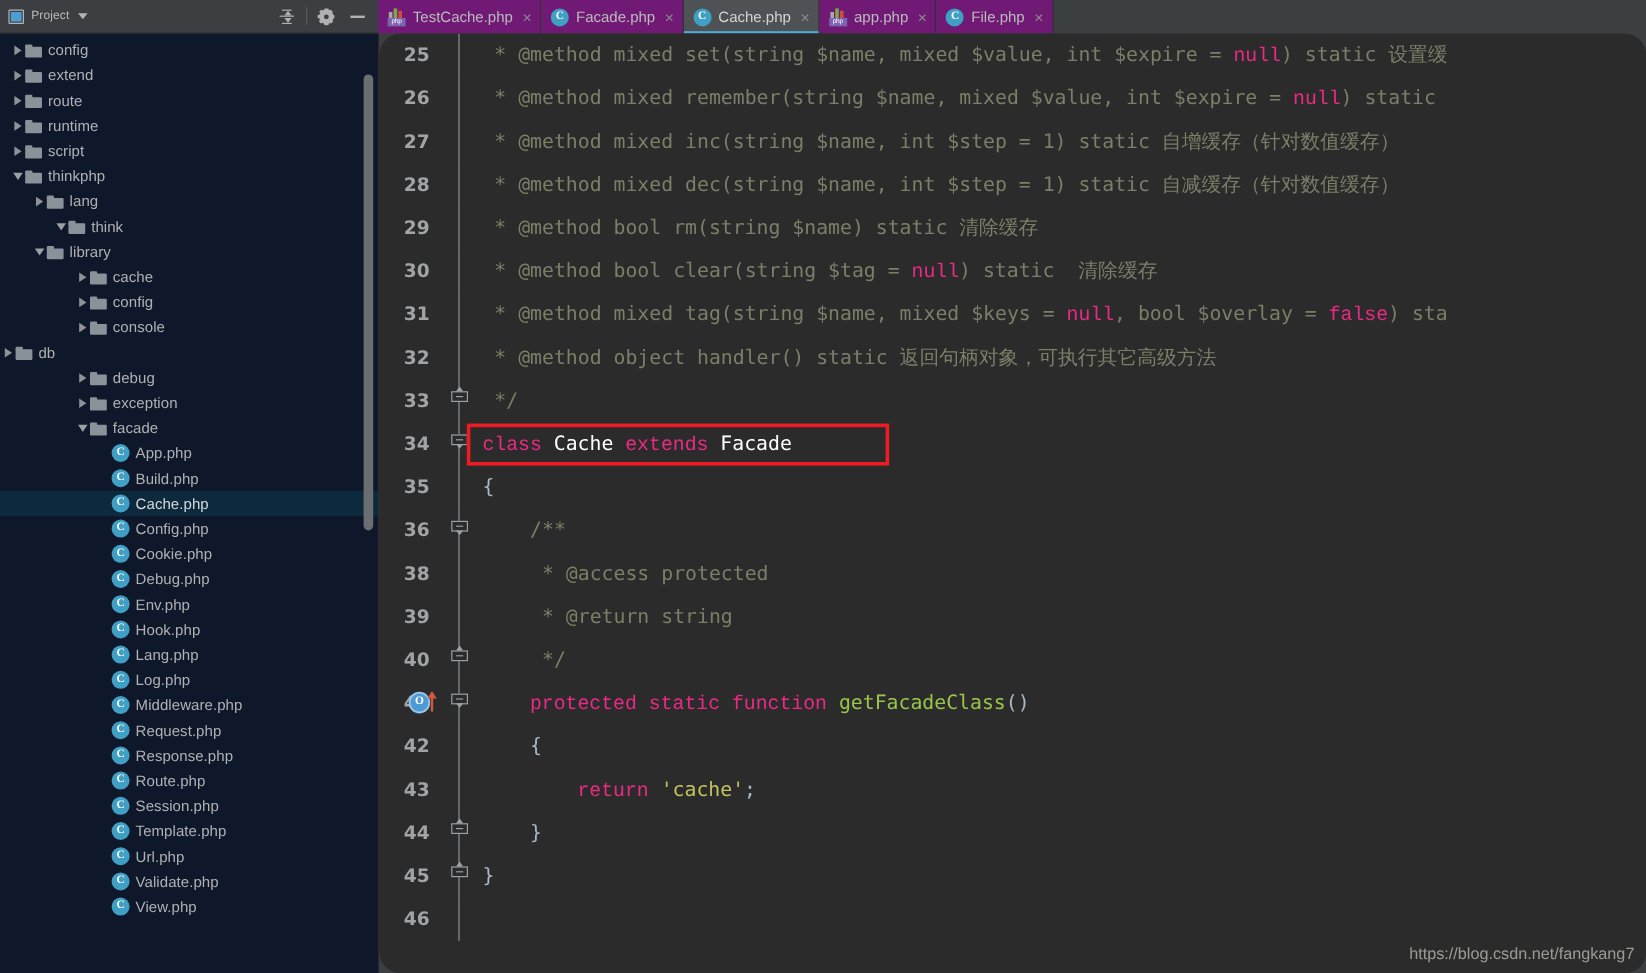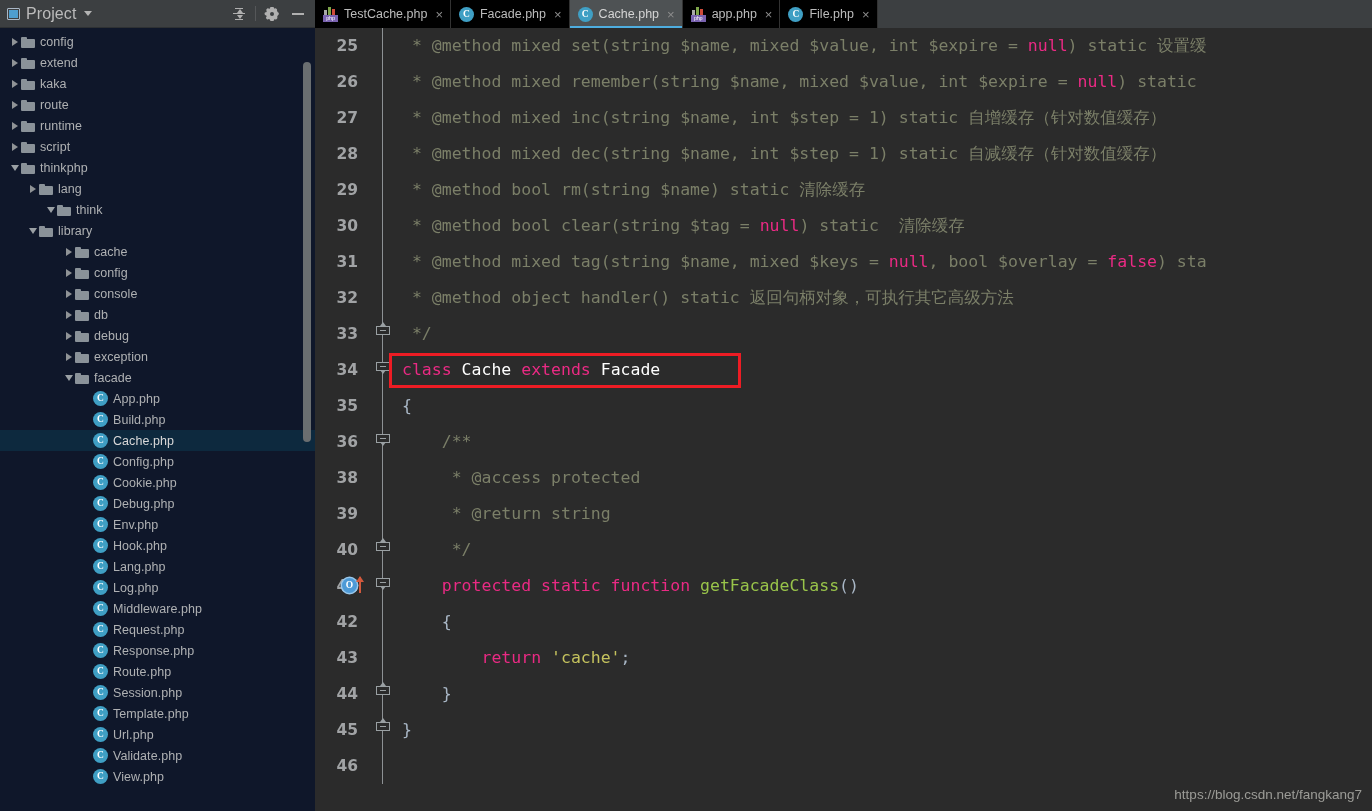--- a/index.html
+++ b/index.html
@@ -47,21 +47,21 @@
     background: #3c3f41;
   }
   .proj-win-icon::after {
     content: "";
     position: absolute;
     left: 1px; top: 1px; right: 1px; bottom: 1px;
     background: #4e9ecf;
   }
   .proj-label {
     color: #bbbbbb;
-    font-size: 16px;
+    font-size: 10px;
     letter-spacing: .1px;
   }
   .tri-down {
     width: 0; height: 0;
     border-left: 4px solid transparent;
     border-right: 4px solid transparent;
     border-top: 5px solid #b4b4b4;
     margin-left: 1px;
   }
   .proj-header-actions {
@@ -127,21 +127,21 @@
     overflow: hidden;
   }
   .tab {
     display: flex;
     align-items: center;
     gap: 6px;
     padding: 0 7px 0 8px;
     position: relative;
     cursor: pointer;
     border-right: 1px solid #323232;
-    background: #000000;
+    background: #701a75;
     white-space: nowrap;
   }
   .tab.active { background: #4e5254; }
   .tab.active::after {
     content: "";
     position: absolute;
     left: 0; right: 0; bottom: 0;
     height: 2.5px;
     background: #4eaddf;
   }
@@ -276,20 +276,21 @@
     background: #2b2b2b;
   }
 
   
   .editor {
     flex: 1 1 auto;
     position: relative;
     background: #2b2b2b;
     overflow: hidden;
     font-family: "DejaVu Sans Mono", monospace;
+    border-radius: 18px;
   }
   .code-area {
     position: relative;
     width: 100%;
     height: 100%;
   }
   .code-line {
     position: relative;
     height: 36px;
     display: flex;
@@ -393,21 +394,21 @@
     content: "";
     position: absolute; left: -3px; top: -1px;
     width: 0; height: 0;
     border-left: 4px solid transparent;
     border-right: 4px solid transparent;
     border-bottom: 6px solid #d2593c;
   }
 
   
   .c-comment { color: #7b7f68; }
-  .c-keyword { color: #ea2a84; font-weight: normal; }
+  .c-keyword { color: #ea2a84; font-weight: normal; font-family: Liberation Mono, monospace; }
   .c-ident   { color: #ffffff; }
   .c-method  { color: #99c44a; }
   .c-string  { color: #c5c35e; }
   .c-punct   { color: #a9b7c6; }
 
   
   .annot-box {
     position: absolute;
     border: 3px solid #ed1c24;
     box-sizing: border-box;
@@ -534,54 +535,44 @@
             <span class="tree-label">extend</span>
           </div>
           <div class="tree-row" style="padding-left: 8px;">
             <span class="tw-arrow">
               <span class="ar-r"></span>
             </span>
             <span class="ic-folder">
               <span class="ft"></span>
               <span class="fb"></span>
             </span>
-            <span class="tree-label">kaka</span>
+            <span class="tree-label">route</span>
           </div>
           <div class="tree-row" style="padding-left: 8px;">
             <span class="tw-arrow">
               <span class="ar-r"></span>
             </span>
             <span class="ic-folder">
               <span class="ft"></span>
               <span class="fb"></span>
             </span>
-            <span class="tree-label">route</span>
+            <span class="tree-label">runtime</span>
           </div>
           <div class="tree-row" style="padding-left: 8px;">
             <span class="tw-arrow">
               <span class="ar-r"></span>
             </span>
             <span class="ic-folder">
               <span class="ft"></span>
               <span class="fb"></span>
             </span>
-            <span class="tree-label">runtime</span>
+            <span class="tree-label">script</span>
           </div>
           <div class="tree-row" style="padding-left: 8px;">
             <span class="tw-arrow">
-              <span class="ar-r"></span>
-            </span>
-            <span class="ic-folder">
-              <span class="ft"></span>
-              <span class="fb"></span>
-            </span>
-            <span class="tree-label">script</span>
-          </div>
-          <div class="tree-row" style="padding-left: 8px;">
-            <span class="tw-arrow">
               <span class="ar-d"></span>
             </span>
             <span class="ic-folder">
               <span class="ft"></span>
               <span class="fb"></span>
             </span>
             <span class="tree-label">thinkphp</span>
           </div>
           <div class="tree-row" style="padding-left: 26px;">
             <span class="tw-arrow">
@@ -636,21 +627,21 @@
           <div class="tree-row" style="padding-left: 62px;">
             <span class="tw-arrow">
               <span class="ar-r"></span>
             </span>
             <span class="ic-folder">
               <span class="ft"></span>
               <span class="fb"></span>
             </span>
             <span class="tree-label">console</span>
           </div>
-          <div class="tree-row" style="padding-left: 62px;">
+          <div class="tree-row" style="">
             <span class="tw-arrow">
               <span class="ar-r"></span>
             </span>
             <span class="ic-folder">
               <span class="ft"></span>
               <span class="fb"></span>
             </span>
             <span class="tree-label">db</span>
           </div>
           <div class="tree-row" style="padding-left: 62px;">

